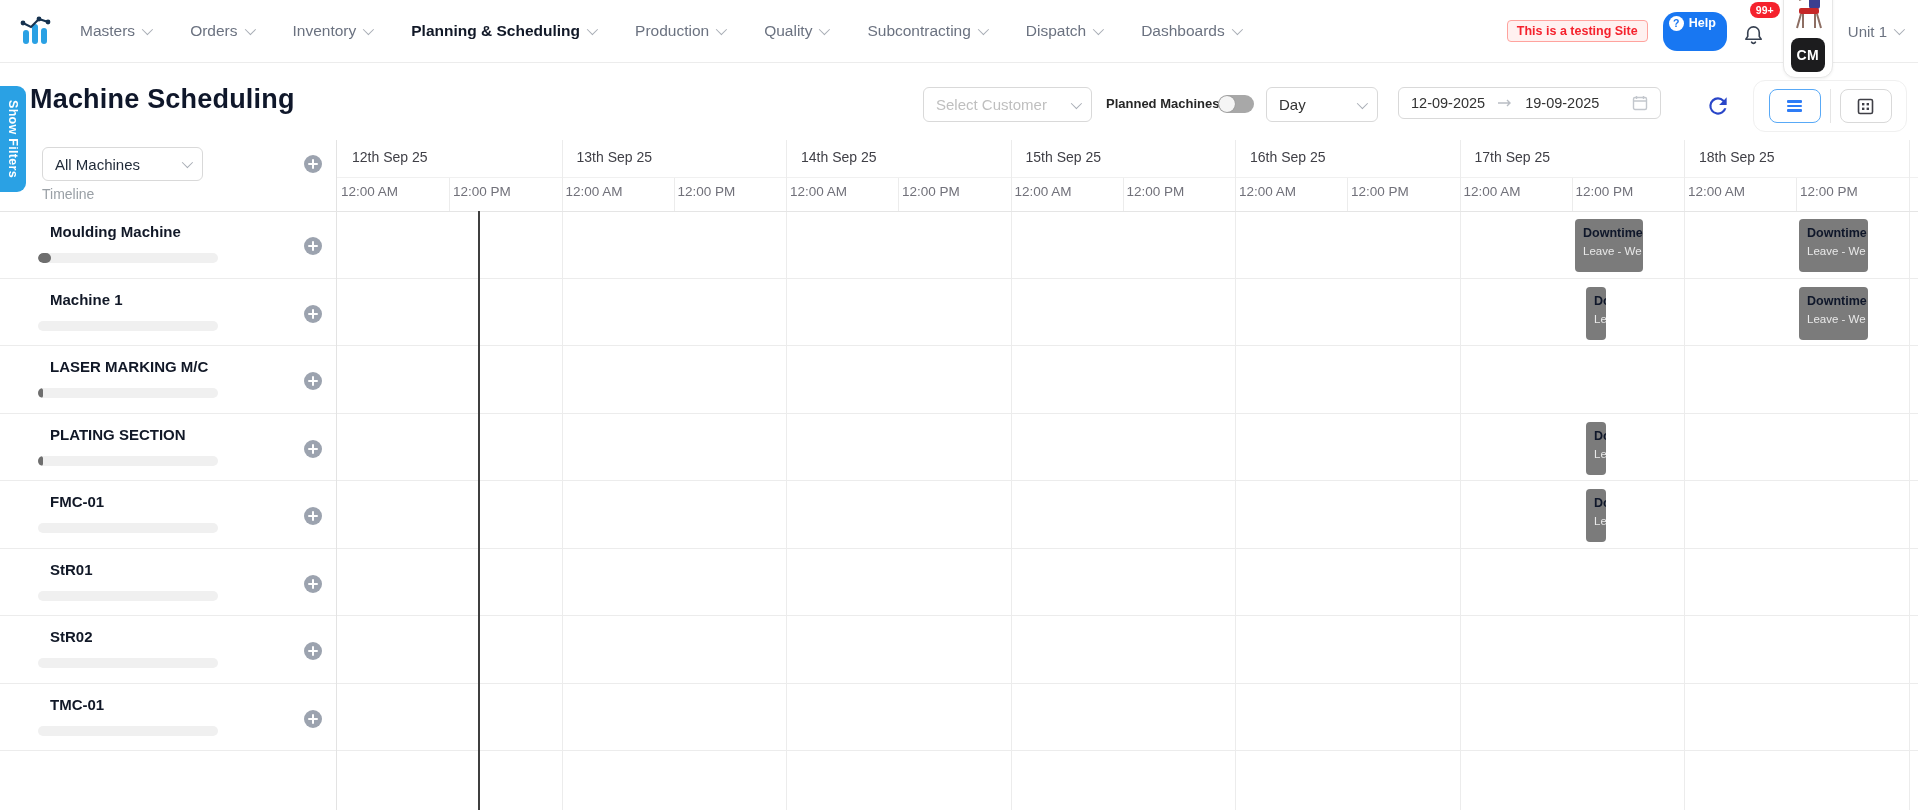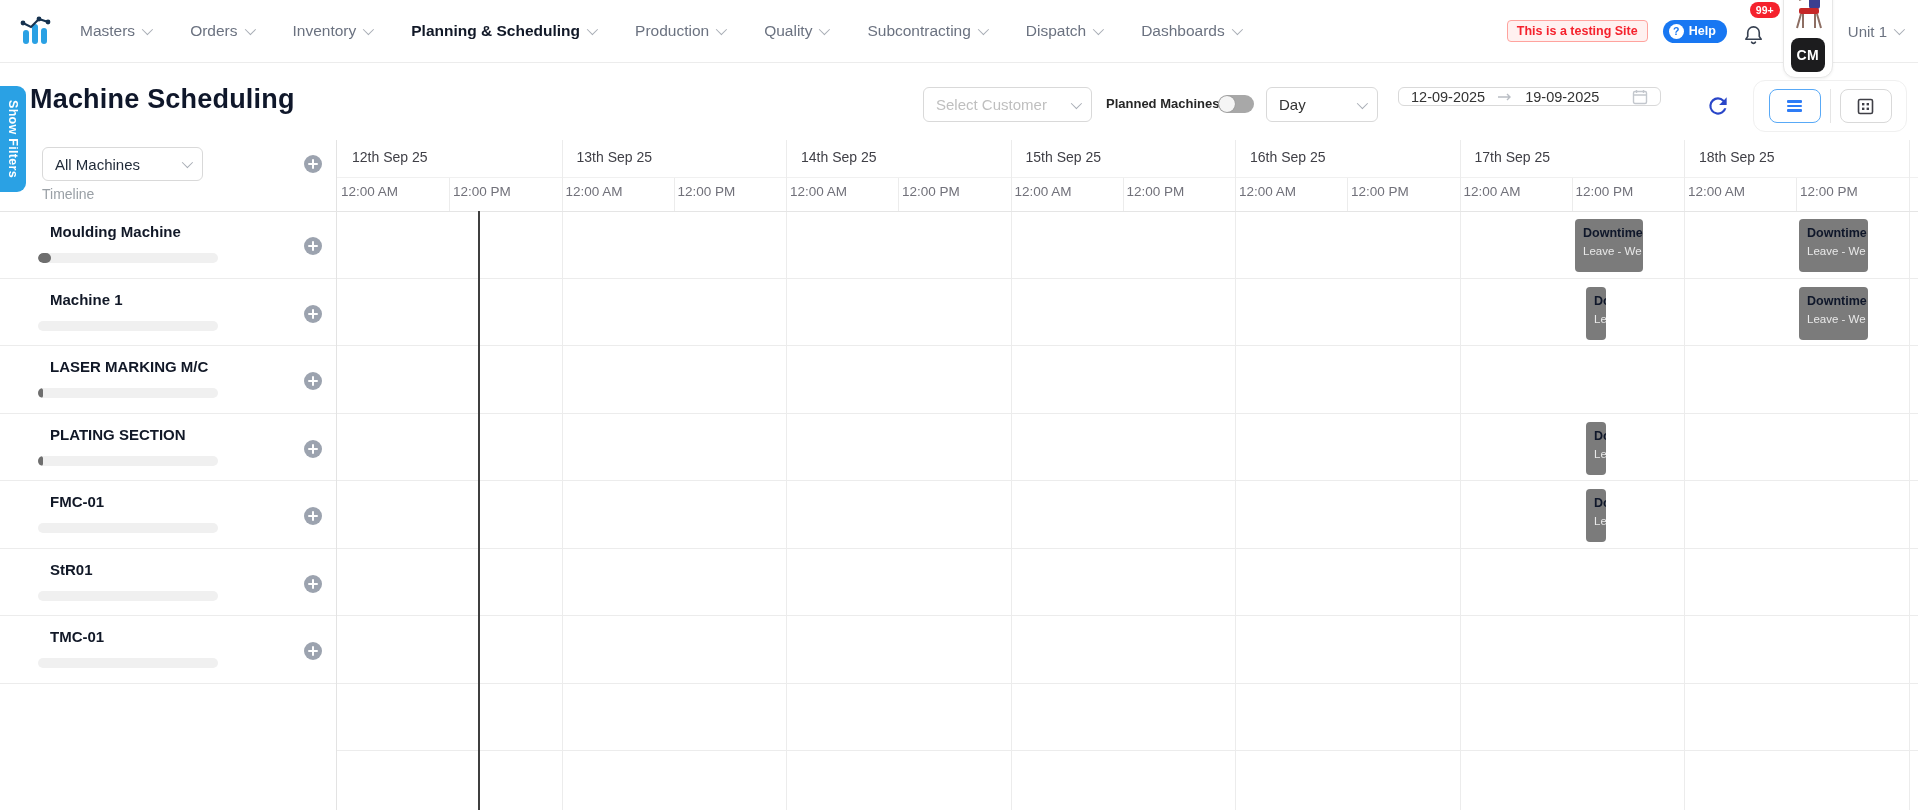--- a/index.html
+++ b/index.html
@@ -14,21 +14,21 @@
   .nav { display:flex; align-items:center; gap:40px; margin-left:26px; }
   .nav-item { display:flex; align-items:center; gap:7px; cursor:pointer; white-space:nowrap; }
   .nav-item .lbl { font-size:15.5px; color:#6b7280; font-weight:500; }
   .nav-item.active .lbl { color:#111827; font-weight:700; }
   .chev { width:8px; height:8px; border-right:1.7px solid #a8adb5; border-bottom:1.7px solid #a8adb5;
           transform:rotate(45deg) translateY(-2px); display:inline-block; }
   .top-right { margin-left:auto; display:flex; align-items:center; gap:15px; }
   .testing-badge { font-size:12.5px; font-weight:700; color:#f5222d; background:#fff1f0;
                    border:1px solid #ffa39e; border-radius:4px; padding:3px 9px; white-space:nowrap; }
   .help-pill { display:flex; align-items:flex-start; gap:5px; background:#1877f2; color:#fff; font-size:12.5px;
-               font-weight:700; border-radius:14px; padding:4px 11px 4px 6px; cursor:pointer; }
+               font-weight:700; border-radius:14px; padding:4px 11px 20px 6px; cursor:pointer; }
   .help-q { width:15px; height:15px; border-radius:50%; background:#fff; color:#1877f2; font-size:10.5px;
             font-weight:700; display:flex; align-items:center; justify-content:center; }
   .help-q::before { content:"?"; }
   .bell-wrap { position:relative; width:26px; height:30px; cursor:pointer;text-align:center; }
   .bell-wrap svg { position:absolute; left:0; bottom:0; }
   .notif-badge { position:absolute; left:8px; top:-14px; background:#f5222d; color:#fff; font-size:10.5px;
                  font-weight:700; border-radius:9px; padding:2px 6px; white-space:nowrap; }
   .profile-card { display:flex; align-items:center; gap:8px; border:1px solid #e7e7e7; background:#fff;
                   border-radius:12px; padding:5px 7px; box-shadow:0 1px 3px rgba(0,0,0,.06); cursor:pointer;flex-direction:column; }
   .avatar { width:34px; height:34px; border-radius:8px; background:#1c1c1e; color:#fff; font-size:14px;
@@ -48,21 +48,21 @@
   .ctl { position:absolute; border:1px solid #d9d9d9; border-radius:6px; background:#fff; display:flex;
          align-items:center; font-size:15px; color:#333; cursor:pointer; }
   .sel-customer { left:923px; top:87px; width:169px; height:35px; padding:4px 12px; justify-content:space-between; }
   .sel-customer .lbl { color:#bfbfbf; }
   .planned-label { position:absolute; left:1106px; top:96px; font-size:13px; font-weight:700; color:#262626; }
   .switch { position:absolute; left:1218px; top:95px; width:36px; height:18px; border-radius:9px;
             background:#a8a8a8; cursor:pointer; }
   .switch .knob { position:absolute; left:1px; top:1px; width:16px; height:16px; border-radius:50%;
                   background:#f5f5f5; box-shadow:0 0 1px rgba(0,0,0,.4); }
   .sel-day { left:1266px; top:87px; width:112px; height:35px; padding:0 12px; justify-content:space-between; }
-  .date-range { left:1398px; top:87px; width:263px; height:19px; padding:0 12px; gap:12px; font-size:14.5px; }
+  .date-range { left:1398px; top:87px; width:263px; height:32px; padding:0 12px; gap:12px; font-size:14.5px; }
   .date-range .dt { color:#333; }
   .refresh-btn { position:absolute; left:1701px; top:89px; width:34px; height:34px; display:flex;
                  align-items:center; justify-content:center; cursor:pointer; }
   .view-group { position:absolute; left:1753px; top:80px; width:154px; height:52px; border:1px solid #f0f0f0;
                 border-radius:12px; background:#fff; display:flex; align-items:center; justify-content:center;
                 gap:0; }
   .view-btn { width:52px; height:34px; border-radius:8px; border:1.5px solid #d9d9d9; background:#fff;
               display:flex; align-items:center; justify-content:center; cursor:pointer; }
   .view-btn.active { border-color:#58a9f7; }
   .view-divider { width:1px; height:34px; background:#e5e5e5; margin:0 9px; }
@@ -297,20 +297,27 @@
         <div class="plus-btn"></div>
       </div>
           <div class="mrow">
         <div class="name">StR01</div>
         <div class="bar">
           <div class="fill" style="width: 0%;"></div>
         </div>
         <div class="plus-btn"></div>
       </div>
           <div class="mrow">
+        <div class="name">StR02</div>
+        <div class="bar">
+          <div class="fill" style="width: 0%;"></div>
+        </div>
+        <div class="plus-btn"></div>
+      </div>
+          <div class="mrow">
         <div class="name">TMC-01</div>
         <div class="bar">
           <div class="fill" style="width: 0%;"></div>
         </div>
         <div class="plus-btn"></div>
       </div>
         </div>
     </div>
     <div class="panel-bottomline"></div>
 

